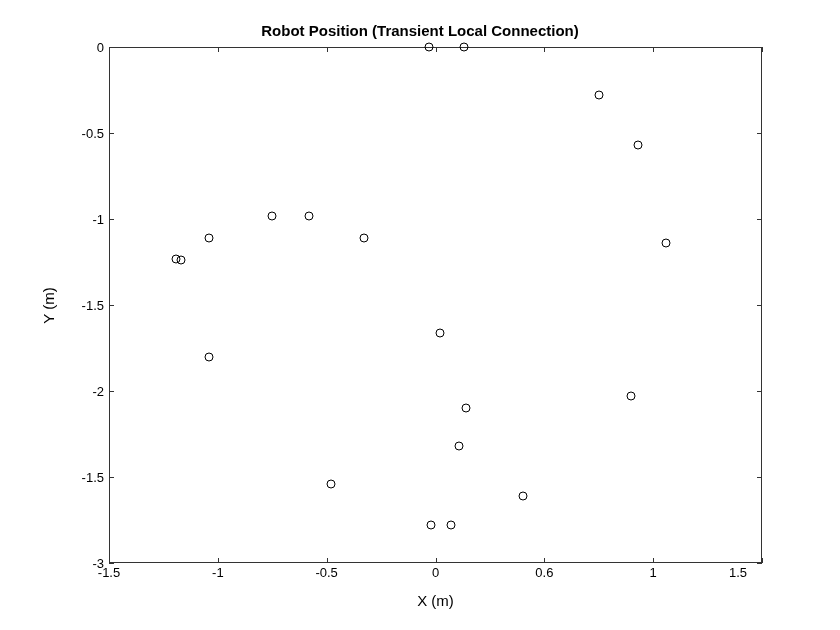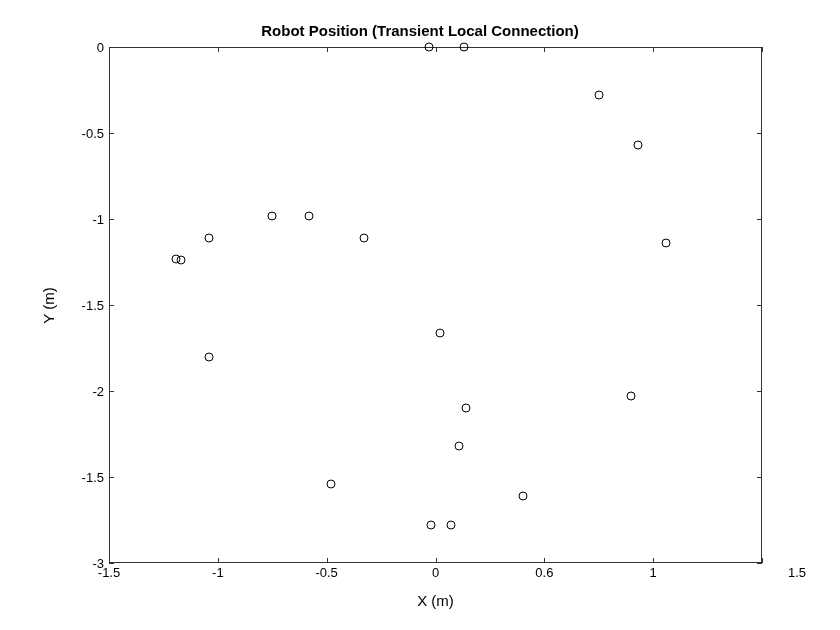--- a/index.html
+++ b/index.html
@@ -109,21 +109,21 @@
 <div class="tickmark-x" style="left: 326.667px; top: 47px;"></div>
 <div class="xtick" style="left: 435.5px;">0</div>
 <div class="tickmark-x" style="left: 435.5px; top: 558px;"></div>
 <div class="tickmark-x" style="left: 435.5px; top: 47px;"></div>
 <div class="xtick" style="left: 544.333px;">0.6</div>
 <div class="tickmark-x" style="left: 544.333px; top: 558px;"></div>
 <div class="tickmark-x" style="left: 544.333px; top: 47px;"></div>
 <div class="xtick" style="left: 653.167px;">1</div>
 <div class="tickmark-x" style="left: 653.167px; top: 558px;"></div>
 <div class="tickmark-x" style="left: 653.167px; top: 47px;"></div>
-<div class="xtick" style="left: 797px;">1.5</div>
+<div class="xtick" style="left: 738px;">1.5</div>
 <div class="tickmark-x" style="left: 762px; top: 558px;"></div>
 <div class="tickmark-x" style="left: 762px; top: 47px;"></div>
 <div class="ytick" style="top: 563px;">-3</div>
 <div class="tickmark-y" style="top: 563px; left: 109px;"></div>
 <div class="tickmark-y" style="top: 563px; left: 757px;"></div>
 <div class="ytick" style="top: 477px;">-1.5</div>
 <div class="tickmark-y" style="top: 477px; left: 109px;"></div>
 <div class="tickmark-y" style="top: 477px; left: 757px;"></div>
 <div class="ytick" style="top: 391px;">-2</div>
 <div class="tickmark-y" style="top: 391px; left: 109px;"></div>

